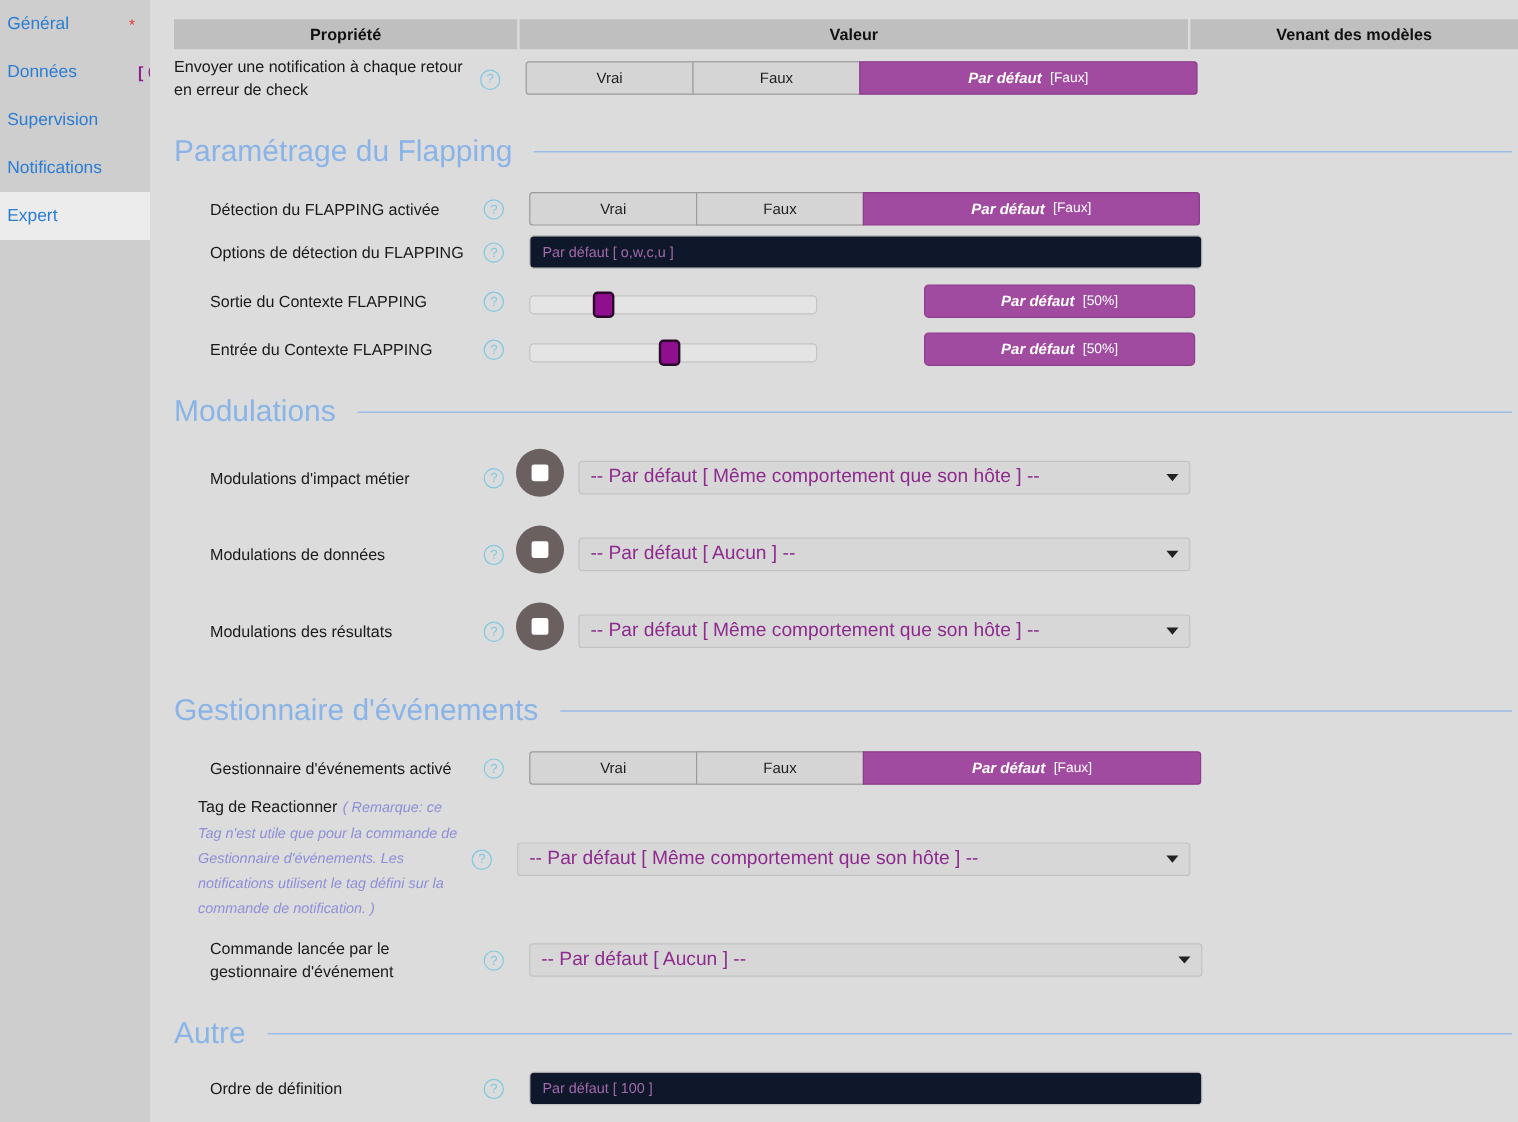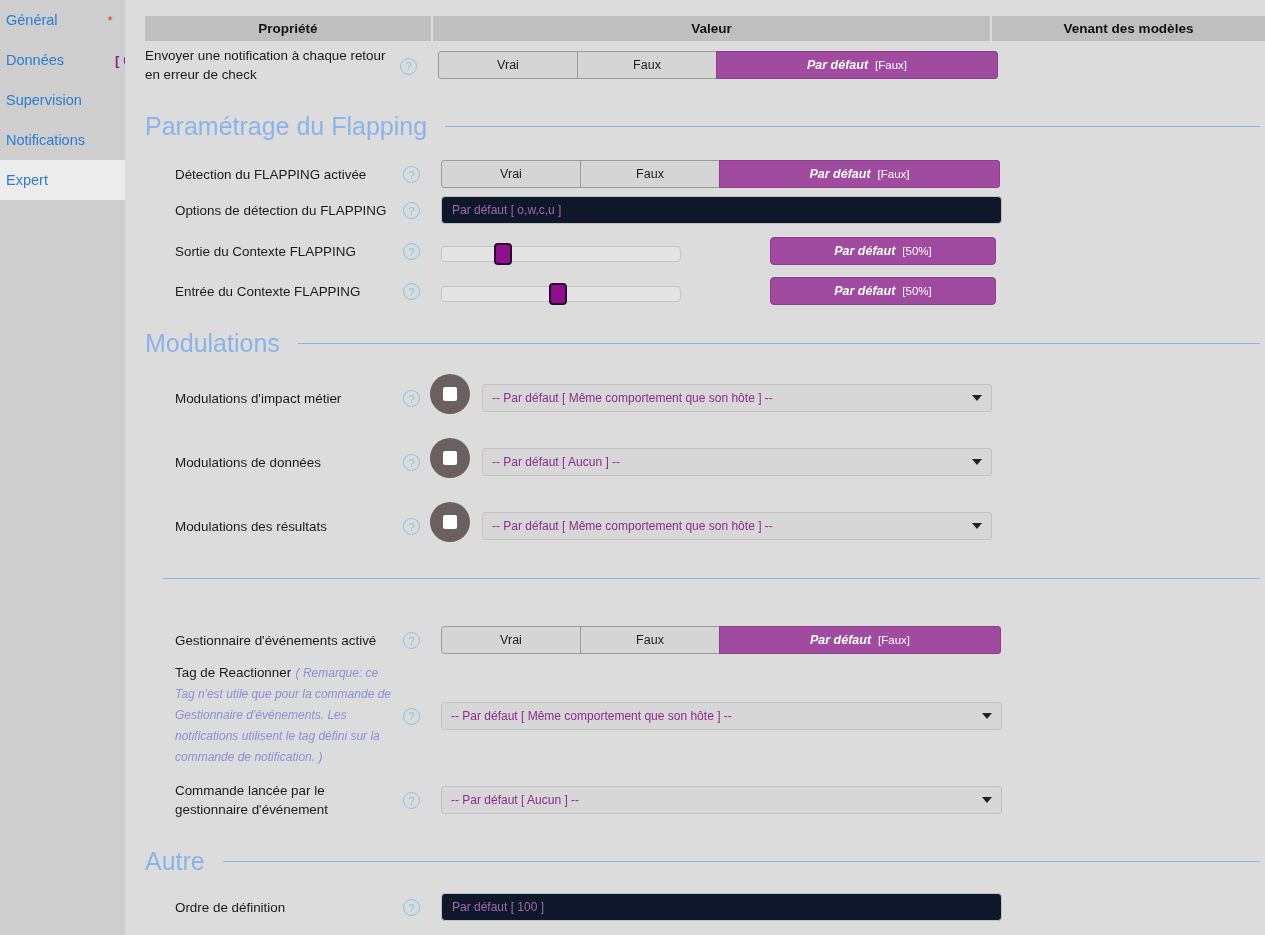--- a/index.html
+++ b/index.html
@@ -99,21 +99,21 @@
     font-size: 12px; color: #a269a9;
     cursor: text;
   }
 
   
   .sel-box {
     height: 28px; background: #d7d7d7;
     border: 1px solid #c2c2c2; border-radius: 3px;
     display: flex; align-items: center; justify-content: space-between;
     padding: 0 9px;
-    font-size: 12px; color: #8e2a8e;
+    font-size: 16px; color: #8e2a8e;
     cursor: pointer;
   }
   .caret {
     width: 0; height: 0;
     border-left: 5px solid transparent;
     border-right: 5px solid transparent;
     border-top: 6px solid #222;
   }
 
   
@@ -294,37 +294,38 @@
       <div class="mod-icon" style="margin-left:10px;">
           <span></span>
         </div>
       <div class="sel-box" style="width:510px; margin-left:12px; margin-top:7px;">
         <span>-- Par défaut [ Même comportement que son hôte ] --</span>
         <span class="caret"></span>
       </div>
     </div>
 
     <div class="sect" style="left:20px; top:578px;">
+      <div class="sect-title">Gestionnaire d'événements</div>
       <div class="sect-rule"></div>
     </div>
 
     <div class="row" style="left:50px; top:626px;">
       <div class="lbl" style="width:228px; padding-right:8px;">Gestionnaire d'événements activé</div>
       <div class="help" style="margin-top:1px;">?</div>
       <div class="toggle-group" style="margin-left:21px;">
         <div class="tg-btn" style="width:140px;">Vrai</div>
         <div class="tg-btn" style="width:140px;">Faux</div>
         <div class="tg-btn sel" style="width:282px;">
           <i>Par défaut</i>
             <span class="tg-sub">[Faux]</span>
         </div>
       </div>
     </div>
 
-    <div class="row" style="left:50px; top:663px;">
+    <div class="row" style="left:40px; top:663px;">
       <div style="width:228px; padding-right:8px;">
         <span class="lbl" style="font-weight:normal;">Tag de Reactionner</span>
         <span class="hint">( Remarque: ce Tag n'est utile que pour la commande de Gestionnaire d'événements. Les notifications utilisent le tag défini sur la commande de notification. )</span>
       </div>
       <div class="help" style="margin-top:1px;">?</div>
       <div class="sel-box" style="width:561px; margin-left:21px;">
         <span>-- Par défaut [ Même comportement que son hôte ] --</span>
         <span class="caret"></span>
       </div>
     </div>

